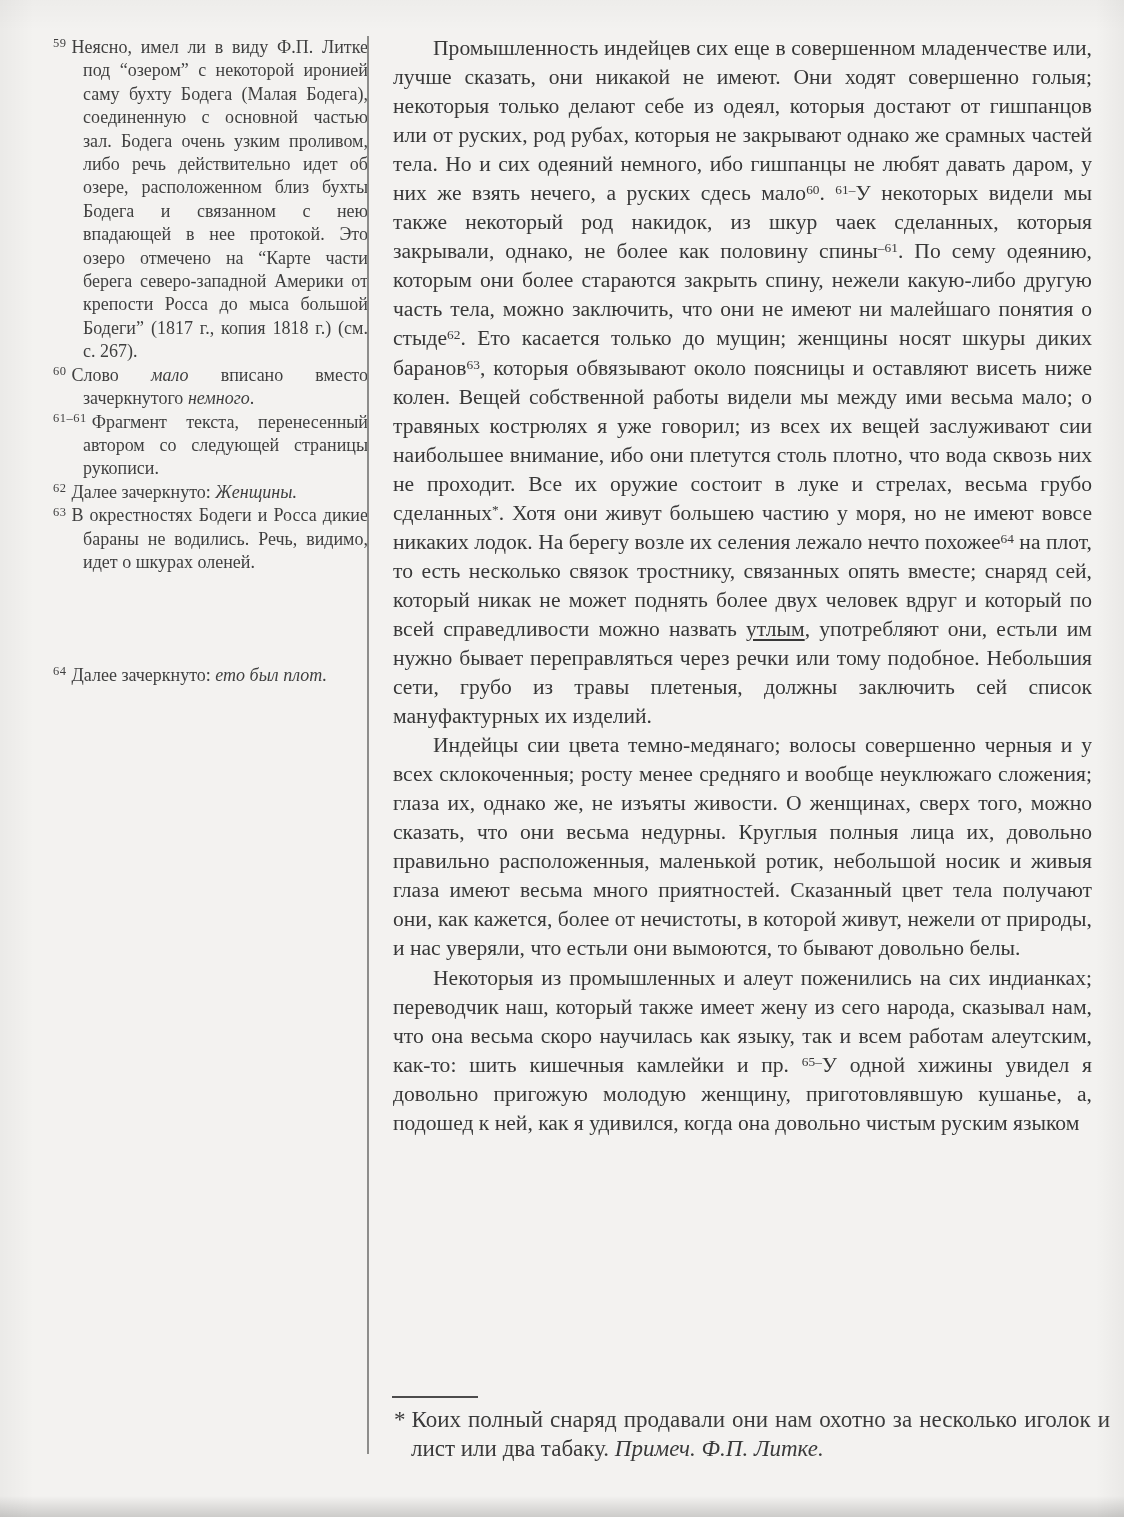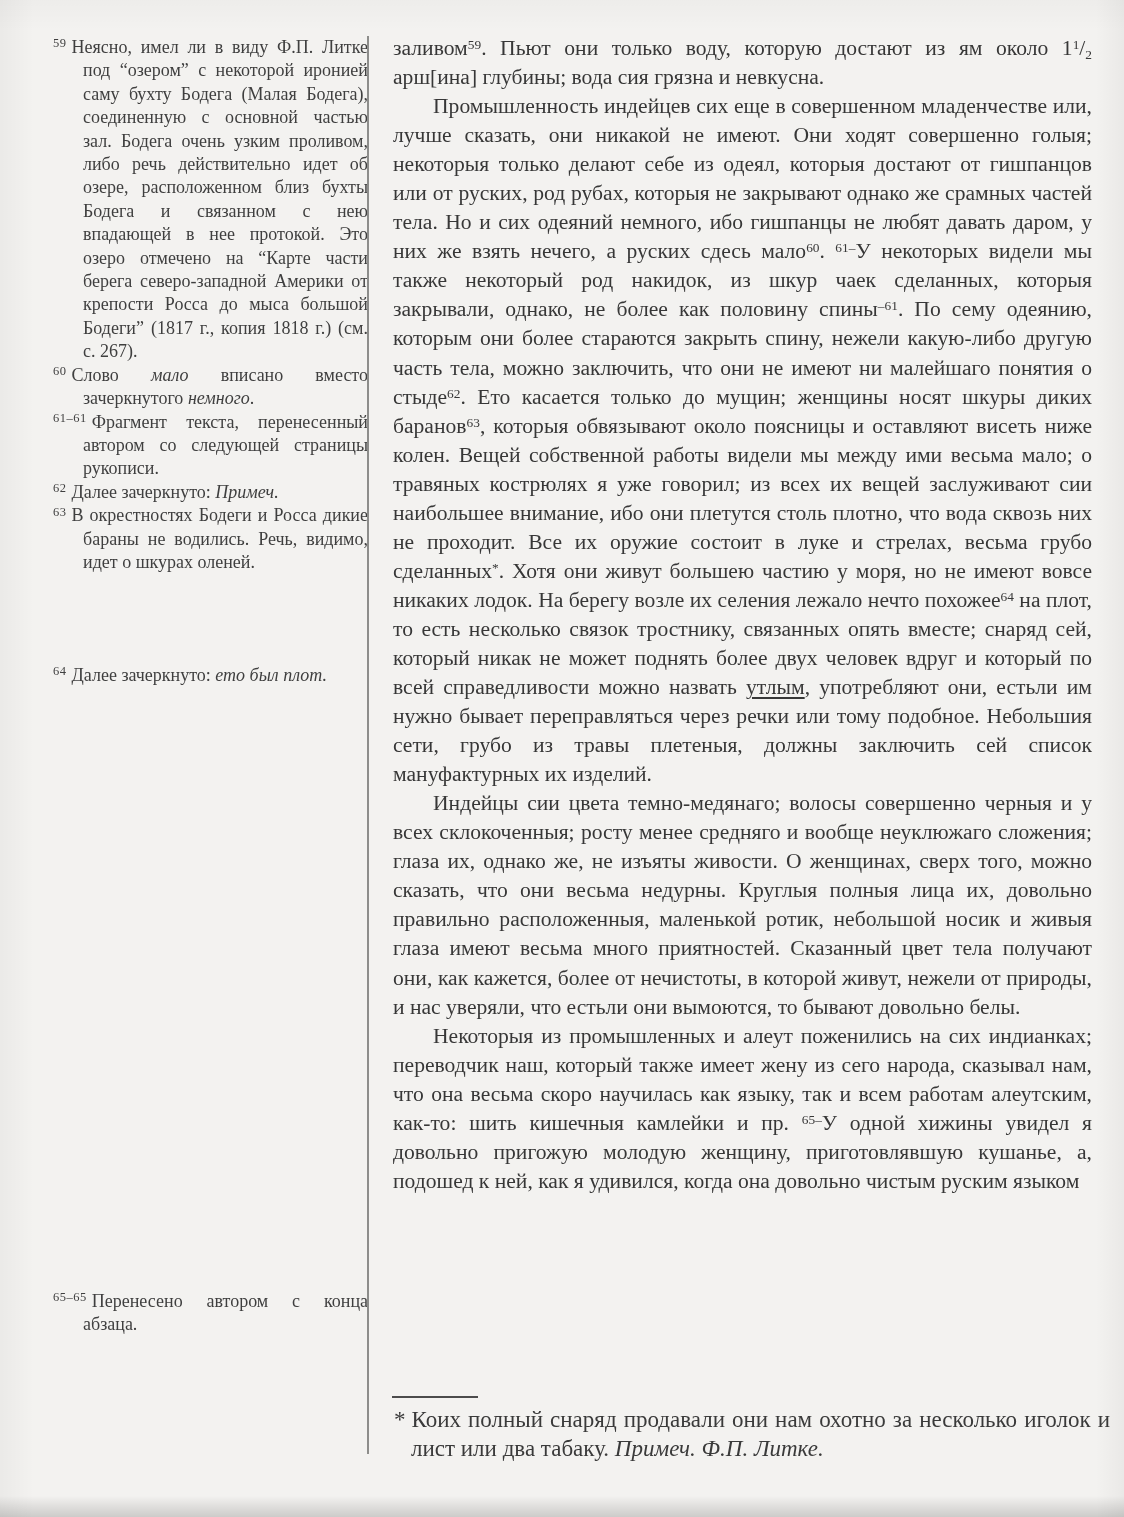--- a/index.html
+++ b/index.html
@@ -62,35 +62,31 @@
 </head>
 <body>
 
 <div class="page">
 
   <aside class="notes-col">
     <div class="notes-group g1">
         <div class="note"><sup class="note-label">59</sup>Неясно, имел ли в виду Ф.П. Литке под “озером” с некоторой иронией саму бухту Бодега (Малая Бодега), соединенную с основной частью зал. Бодега очень узким проливом, либо речь действительно идет об озере, расположенном близ бухты Бодега и связанном с нею впадающей в нее протокой. Это озеро отмечено на “Карте части берега северо-западной Америки от крепости Росса до мыса большой Бодеги” (1817 г., копия 1818 г.) (см. с. 267).</div>
         <div class="note"><sup class="note-label">60</sup>Слово <em>мало</em> вписано вместо зачеркнутого <em>немного</em>.</div>
         <div class="note"><sup class="note-label">61–61</sup>Фрагмент текста, перенесенный автором со следующей страницы рукописи.</div>
-        <div class="note"><sup class="note-label">62</sup>Далее зачеркнуто: <em>Примеч.</em></div>
+        <div class="note"><sup class="note-label">62</sup>Далее зачеркнуто: <em>Женщины.</em></div>
         <div class="note"><sup class="note-label">63</sup>В окрестностях Бодеги и Росса дикие бараны не водились. Речь, видимо, идет о шкурах оленей.</div>
       </div>
     <div class="notes-group g2">
         <div class="note"><sup class="note-label">64</sup>Далее зачеркнуто: <em>ето был плот.</em></div>
-      </div>
-    <div class="notes-group g3">
-        <div class="note"><sup class="note-label">65–65</sup>Перенесено автором с конца абзаца.</div>
       </div>
   </aside>
 
   <div class="vrule"></div>
 
   <main class="text-col" id="main-col">
-      <p class="cont">заливом<sup>59</sup>. Пьют они только воду, которую достают из ям около 1<sup>1</sup>/<sub>2</sub> арш[ина] глубины; вода сия грязна и невкусна.</p>
       <p>Промышленность индейцев сих еще в совершенном младенчестве или, лучше сказать, они никакой не имеют. Они ходят совершенно голыя; некоторыя только делают себе из одеял, которыя достают от гишпанцов или от руских, род рубах, которыя не закрывают однако же срамных частей тела. Но и сих одеяний немного, ибо гишпанцы не любят давать даром, у них же взять нечего, а руских сдесь мало<sup>60</sup>. <sup>61–</sup>У некоторых видели мы также некоторый род накидок, из шкур чаек сделанных, которыя закрывали, однако, не более как половину спины<sup>–61</sup>. По сему одеянию, которым они более стараются закрыть спину, нежели какую-либо другую часть тела, можно заключить, что они не имеют ни малейшаго понятия о стыде<sup>62</sup>. Ето касается только до мущин; женщины носят шкуры диких баранов<sup>63</sup>, которыя обвязывают около поясницы и оставляют висеть ниже колен. Вещей собственной работы видели мы между ими весьма мало; о травяных кострюлях я уже говорил; из всех их вещей заслуживают сии наибольшее внимание, ибо они плетутся столь плотно, что вода сквозь них не проходит. Все их оружие состоит в луке и стрелах, весьма грубо сделанных<sup>*</sup>. Хотя они живут большею частию у моря, но не имеют вовсе никаких лодок. На берегу возле их селения лежало нечто похожее<sup>64</sup> на плот, то есть несколько связок тростнику, связанных опять вместе; снаряд сей, который никак не может поднять более двух человек вдруг и который по всей справедливости можно назвать <span class="ul">утлым</span>, употребляют они, естьли им нужно бывает переправляться через речки или тому подобное. Небольшия сети, грубо из травы плетеныя, должны заключить сей список мануфактурных их изделий.</p>
       <p>Индейцы сии цвета темно-медянаго; волосы совершенно черныя и у всех склокоченныя; росту менее средняго и вообще неуклюжаго сложения; глаза их, однако же, не изъяты живости. О женщинах, сверх того, можно сказать, что они весьма недурны. Круглыя полныя лица их, довольно правильно расположенныя, маленькой ротик, небольшой носик и живыя глаза имеют весьма много приятностей. Сказанный цвет тела получают они, как кажется, более от нечистоты, в которой живут, нежели от природы, и нас уверяли, что естьли они вымоются, то бывают довольно белы.</p>
       <p>Некоторыя из промышленных и алеут поженились на сих индианках; переводчик наш, который также имеет жену из сего народа, сказывал нам, что она весьма скоро научилась как языку, так и всем работам алеутским, как-то: шить кишечныя камлейки и пр. <sup>65–</sup>У одной хижины увидел я довольно пригожую молодую женщину, приготовлявшую кушанье, а, подошед к ней, как я удивился, когда она довольно чистым руским языком</p>
     </main>
 
   <div class="foot-rule"></div>
   <div class="footnote" id="footnote"><span class="fn-star">*</span><span>Коих полный снаряд продавали они нам охотно за несколько иголок и лист или два табаку. <em>Примеч. Ф.П. Литке.</em></span></div>
 
   <div class="page-number">290</div>
 

